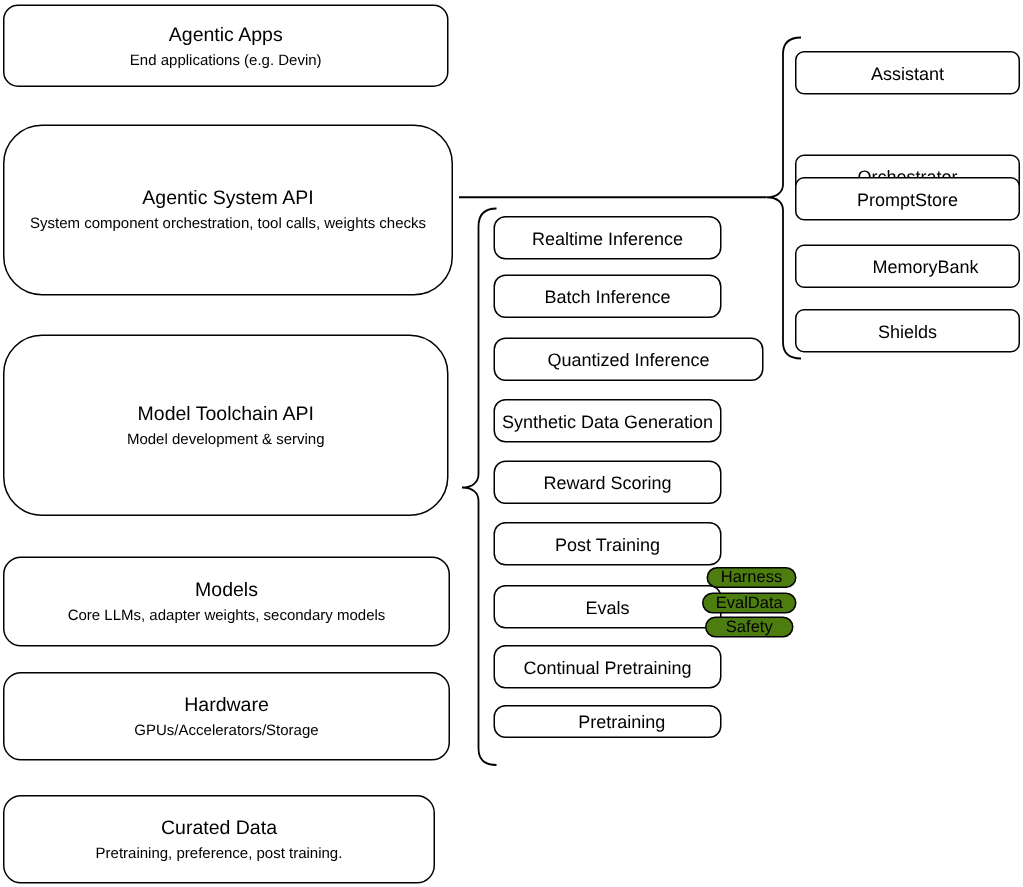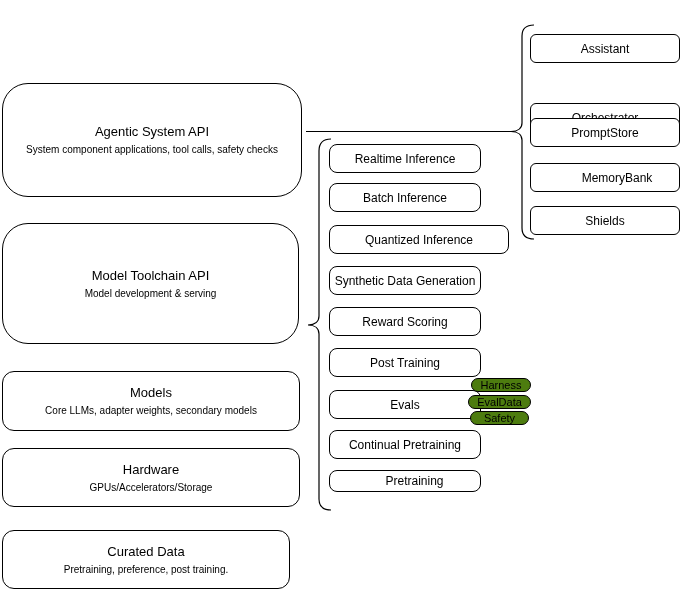--- a/index.html
+++ b/index.html
@@ -74,24 +74,28 @@
 <body>
 
 <div class="canvas">
 
   <svg class="overlay" viewBox="0 0 682 591" xmlns="http://www.w3.org/2000/svg">
     <line x1="306" y1="131.5" x2="511" y2="131.5" stroke="#000000" stroke-width="1.2" fill="none"></line>
     <path d="M 534 25 C 526 25 522 29 522 36 L 522 123 C 522 128 518 131.5 511 131.5 C 518 131.5 522 135 522 140 L 522 228 C 522 235 526 239 534 239" stroke="#000000" stroke-width="1.2" fill="none"></path>
     <path d="M 331 139 C 323 139 319 143 319 151 L 319 316 C 319 321.5 315 325 308 325 C 315 325 319 328.5 319 334 L 319 499 C 319 506 323 510 331 510" stroke="#000000" stroke-width="1.2" fill="none"></path>
   </svg>
 
+  <div class="box bigbox" style="left:2px; top:3px; width:297px; height:55px; border-radius:10px;">
+    <div class="title">Agentic Apps</div>
+    <div class="subtitle">End applications (e.g. Devin)</div>
+  </div>
 
   <div class="box bigbox" style="left:2px; top:83px; width:300px; height:114px; border-radius:26px;">
     <div class="title">Agentic System API</div>
-    <div class="subtitle">System component applications, tool calls, safety checks</div>
+    <div class="subtitle">System component orchestration, tool calls, weights checks</div>
   </div>
 
   <div class="box bigbox" style="left:2px; top:223px; width:297px; height:121px; border-radius:26px;">
     <div class="title">Model Toolchain API</div>
     <div class="subtitle">Model development &amp; serving</div>
   </div>
 
   <div class="box bigbox" style="left:2px; top:371px; width:298px; height:60px; border-radius:12px;">
     <div class="title">Models</div>
     <div class="subtitle">Core LLMs, adapter weights, secondary models</div>

